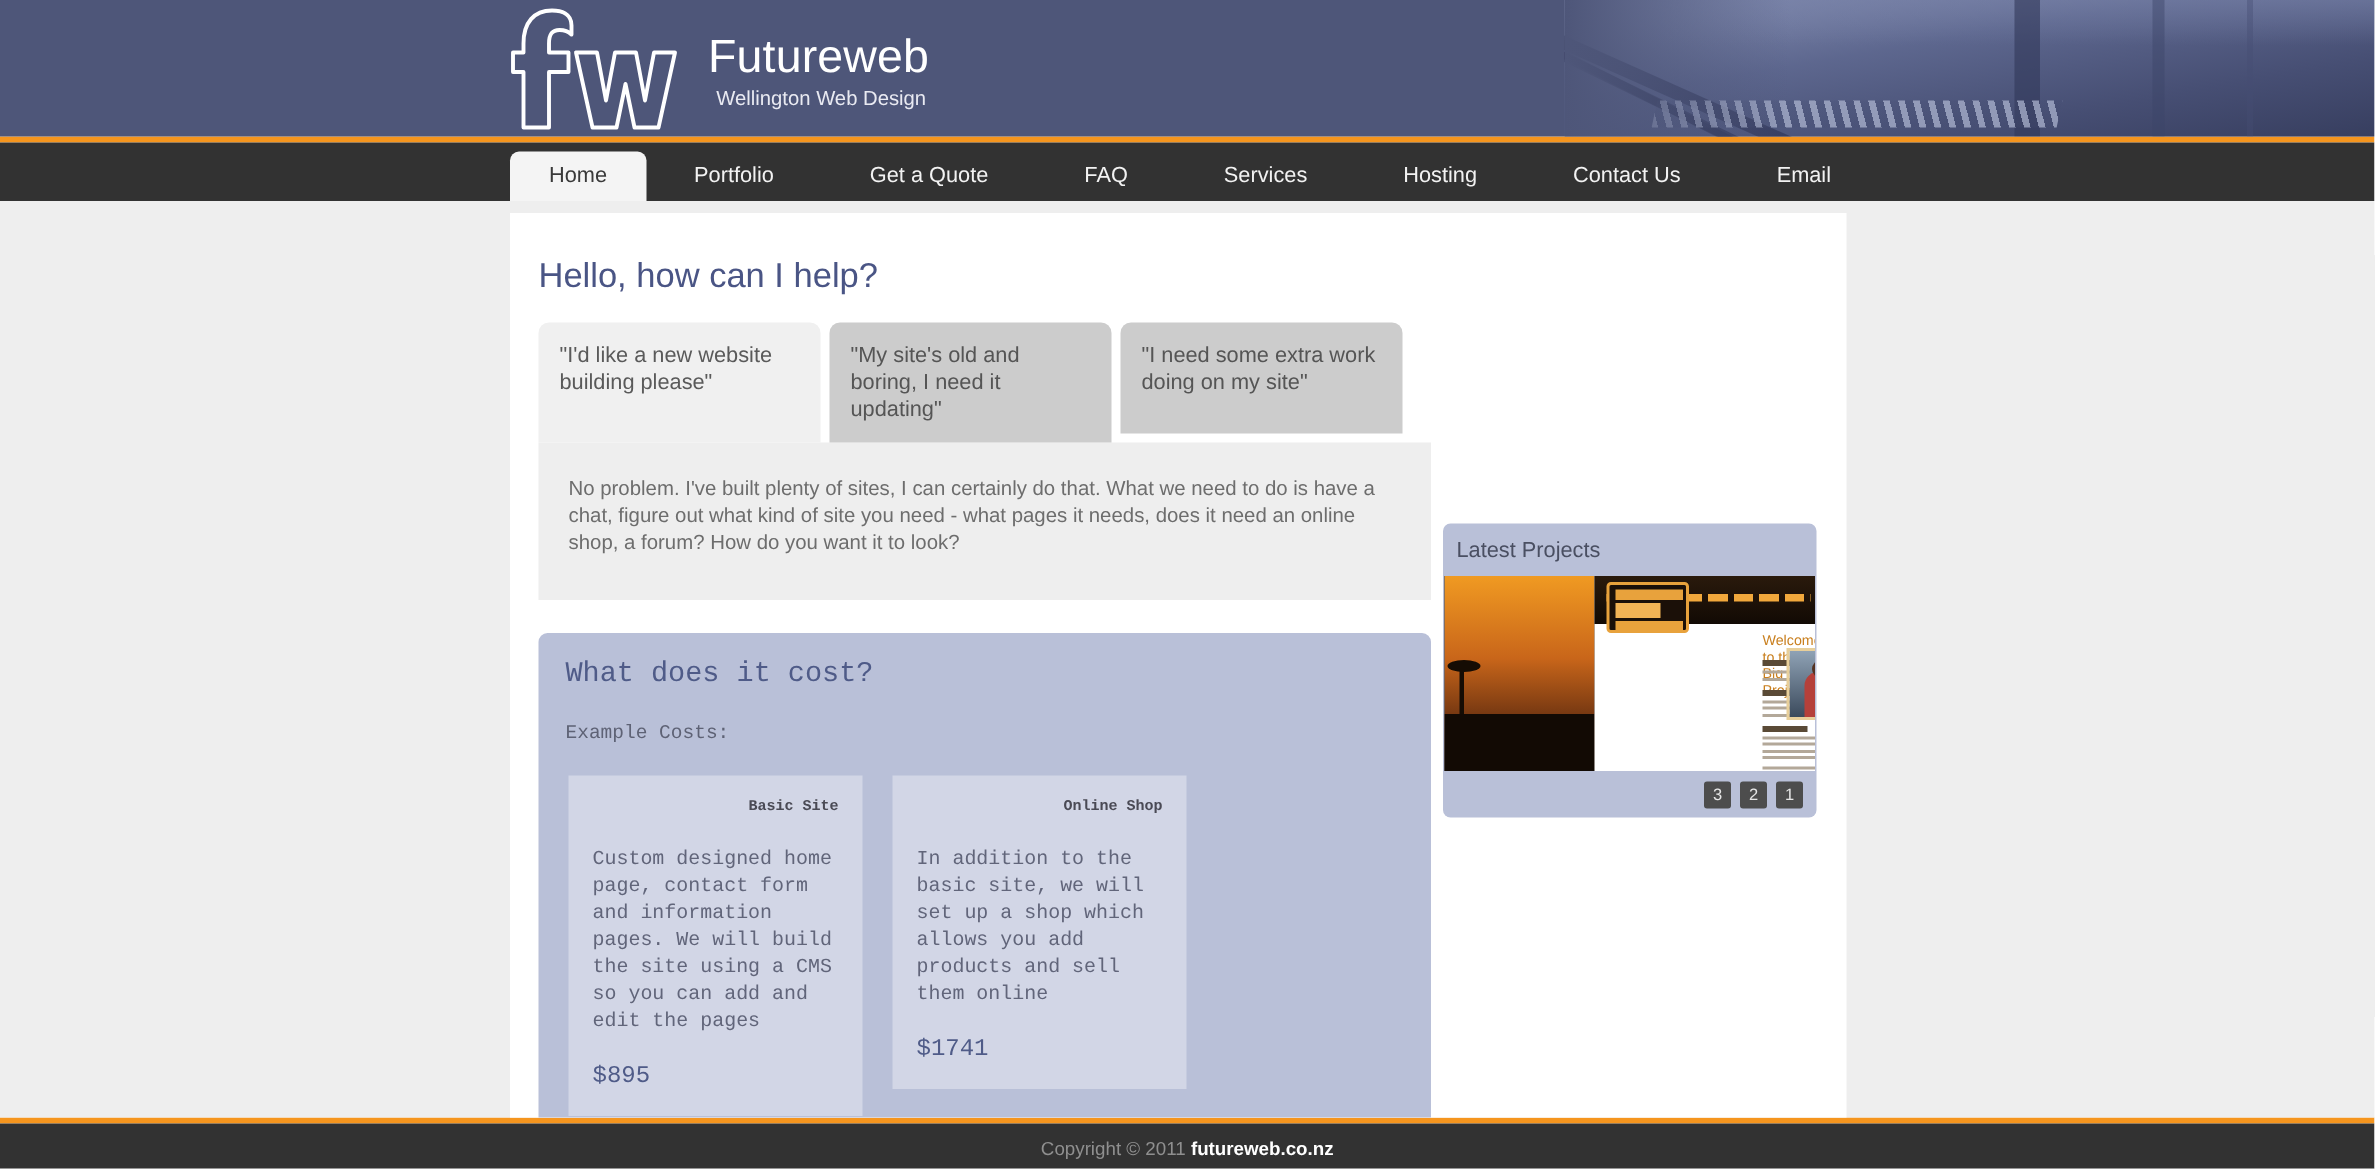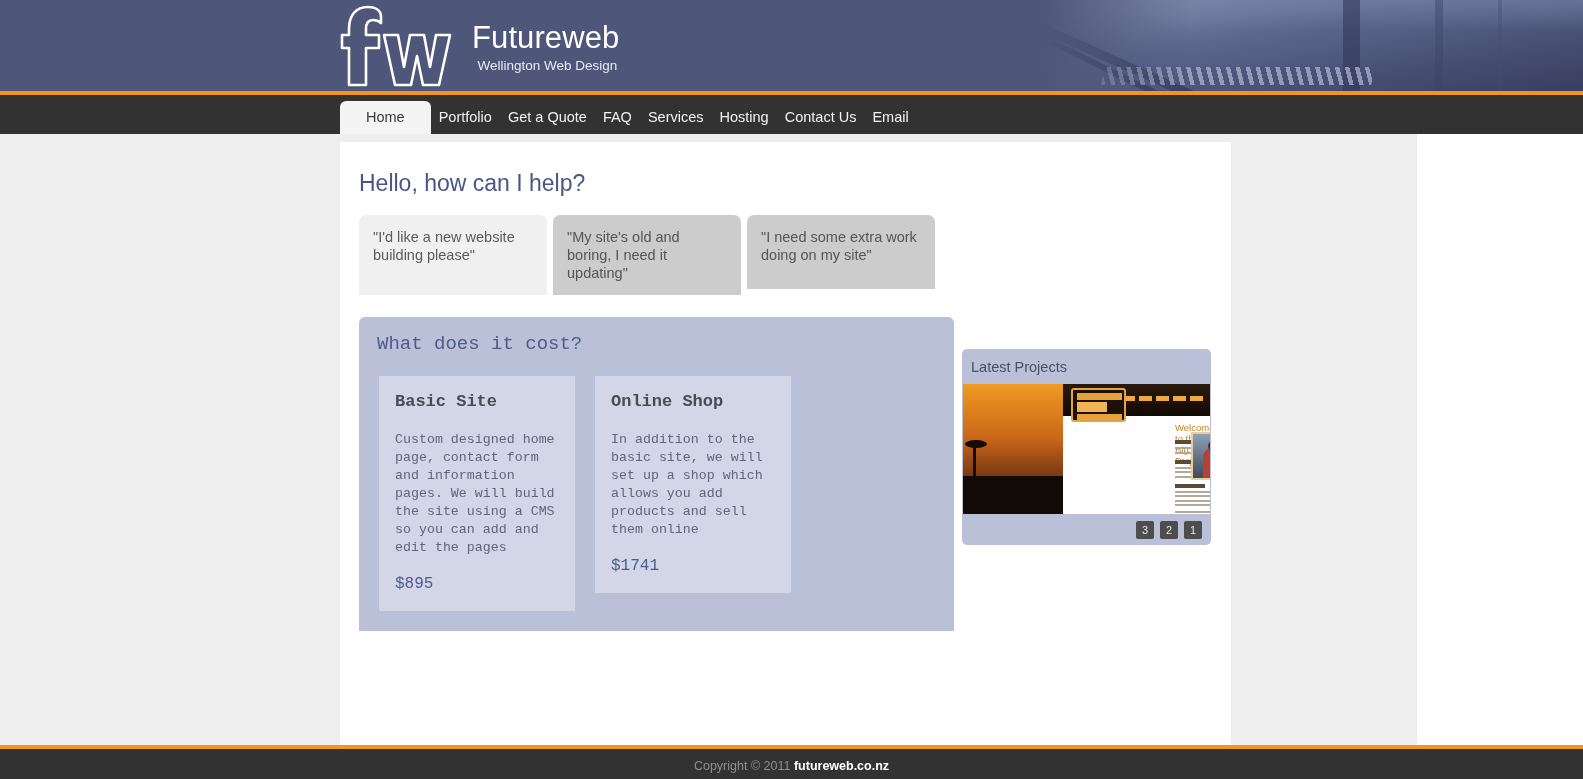--- a/index.html
+++ b/index.html
@@ -94,36 +94,36 @@
     display: flex;
     align-items: flex-end;
     padding-left: 340px;
     position: relative;
   }
   .nav-item {
     color: #f2f2f2;
     font-size: 14.5px;
     line-height: 33px;
     height: 33px;
-    padding: 0 8px;
+    padding: 0 32px;
     cursor: pointer;
     white-space: nowrap;
   }
   .nav-item.active {
     background: #f4f4f4;
     color: #3a3a3a;
     border-radius: 6px 6px 0 0;
     height: 33px;
     padding: 0 26px;
   }
 
   
   #page-body {
     position: relative;
-    width: 1417px;
+    width: 1583px;
     height: 611px;
     background: #eeeeee;
     overflow: hidden;
   }
   #content-sheet {
     position: absolute;
     left: 340px;
     top: 8px;
     width: 891px;
     min-height: 603px;
@@ -203,23 +203,24 @@
     align-items: flex-start;
     padding-left: 2px;
   }
   .cost-card {
     width: 196px;
     background: #d2d6e6;
     padding: 16px 16px 18px 16px;
   }
   .cost-card h4 {
     color: #4a4a55;
-    font-size: 17px;
+    font-size: 10px;
     font-weight: bold;
     margin-bottom: 20px;
+    text-align: right;
   }
   .cost-card p {
     color: #61657a;
     font-size: 13.3px;
     line-height: 18px;
     margin-bottom: 18px;
   }
   .cost-price {
     color: #4f5b88;
     font-size: 16px;
@@ -414,23 +415,27 @@
   <div id="content-sheet">
 
     <h1 class="page-title">Hello, how can I help?</h1>
 
     <div class="qa-tabs">
       <div class="qa-tab active h-tall">"I'd like a new website building please"</div>
       <div class="qa-tab h-tall">"My site's old and boring, I need it updating"</div>
       <div class="qa-tab h-short">"I need some extra work doing on my site"</div>
     </div>
 
+    <div class="qa-panel">
+      <p>No problem. I've built plenty of sites, I can certainly do that. What we need to do is have a chat, figure out what kind of site you need - what pages it needs, does it need an online shop, a forum? How do you want it to look?</p>
+    </div>
 
     <section class="cost-panel">
       <h2 class="cost-title">What does it cost?</h2>
+      <div class="cost-sub">Example Costs:</div>
 
       <div class="cost-cards">
         <div class="cost-card">
           <h4>Basic Site</h4>
           <p>Custom designed home page, contact form and information pages. We will build the site using a CMS so you can add and edit the pages</p>
           <div class="cost-price">$895</div>
         </div>
         <div class="cost-card">
           <h4>Online Shop</h4>
           <p>In addition to the basic site, we will set up a shop which allows you add products and sell them online</p>

